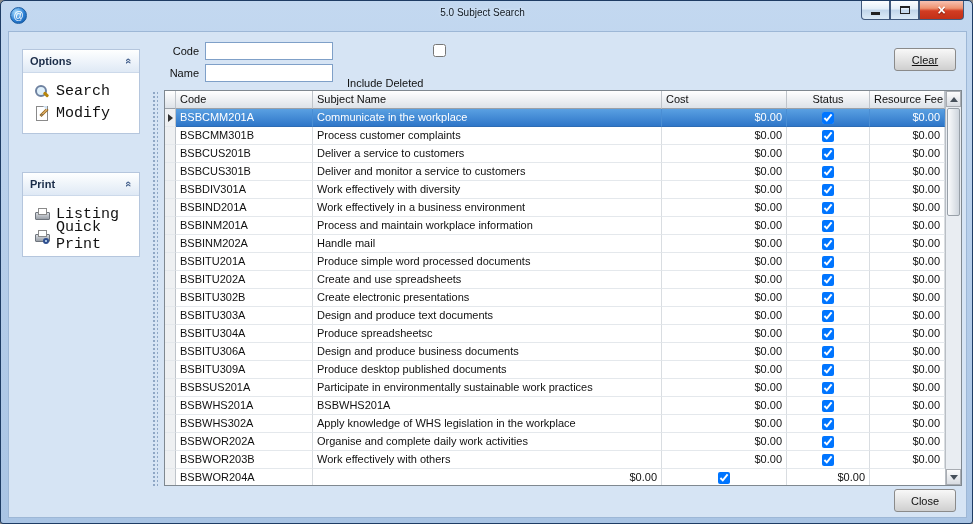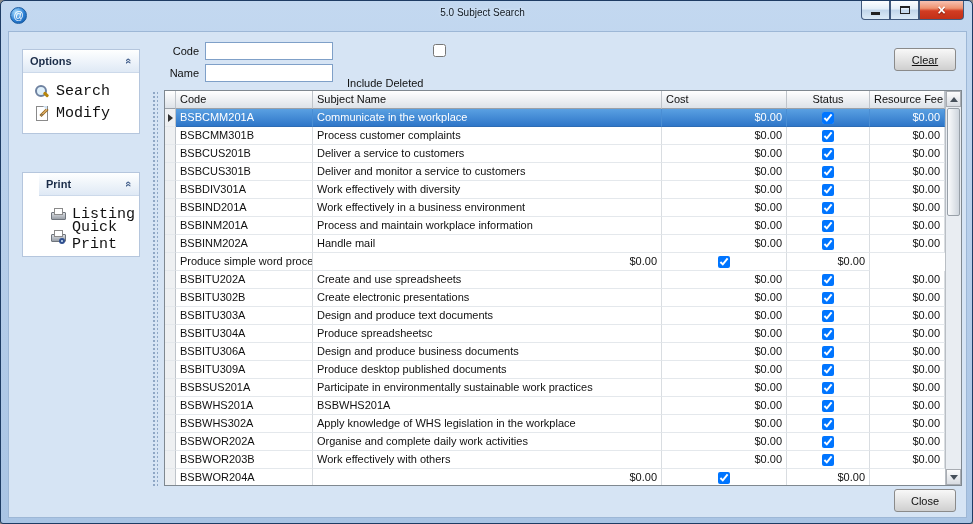--- a/index.html
+++ b/index.html
@@ -22,21 +22,21 @@
             background:linear-gradient(#f7c1b2 0%, #ee9270 40%, #d23c22 55%, #c23018 100%); }
   .glyph-min { width:9px; height:3px; background:#222; margin-top:6px; }
   .glyph-max { width:10px; height:8px; border:1px solid #222; border-top:2px solid #222; background:transparent; }
   .glyph-close { color:#fff; font-size:14px; font-weight:bold; line-height:14px; text-shadow:0 1px 1px #7a1608; }
   
   .client { position:absolute; left:7px; top:30px; width:959px; height:487px;
             background:#d6e4f4; border:1px solid #9db7d6; }
   
   .panel { position:absolute; left:13px; width:118px; background:#ffffff; border:1px solid #b5c6dd; }
   .panel-1 { top:17px; }
-  .panel-2 { top:140px;padding-left:16px; }
+  .panel-2 { top:140px; }
   .panel-header { height:23px; display:flex; align-items:center; justify-content:space-between;
                   padding:0 7px; background:linear-gradient(#feffff,#dfe9f5); border-bottom:1px solid #ccd9ea;
                   font-size:11px; font-weight:bold; color:#1a2c48; cursor:pointer; }
   .chevron { display:inline-block; transform:rotate(90deg); color:#44608c; font-weight:bold; font-size:11px; }
   .chevron::before { content:"«"; }
   .panel-items { padding:7px 4px 9px; }
   .side-item { display:flex; align-items:center; gap:7px; height:22px; padding-left:7px; font-size:15px;
                color:#101010; cursor:pointer;font-family:Liberation Mono, monospace; }
   
   .ic { position:relative; width:15px; height:15px; flex:0 0 15px; }
@@ -273,20 +273,21 @@
               <div class="cell">BSBINM202A</div>
               <div class="cell">Handle mail</div>
               <div class="cell money">$0.00</div>
               <div class="cell status-cell">
                 <input type="checkbox" checked="" style="">
               </div>
               <div class="cell money">$0.00</div>
             </div>
             <div class="grid-row grid-cols">
               <div class="cell indicator"></div>
+              <div class="cell">BSBITU201A</div>
               <div class="cell">Produce simple word processed documents</div>
               <div class="cell money">$0.00</div>
               <div class="cell status-cell">
                 <input type="checkbox" checked="" style="">
               </div>
               <div class="cell money">$0.00</div>
             </div>
             <div class="grid-row grid-cols">
               <div class="cell indicator"></div>
               <div class="cell">BSBITU202A</div>

